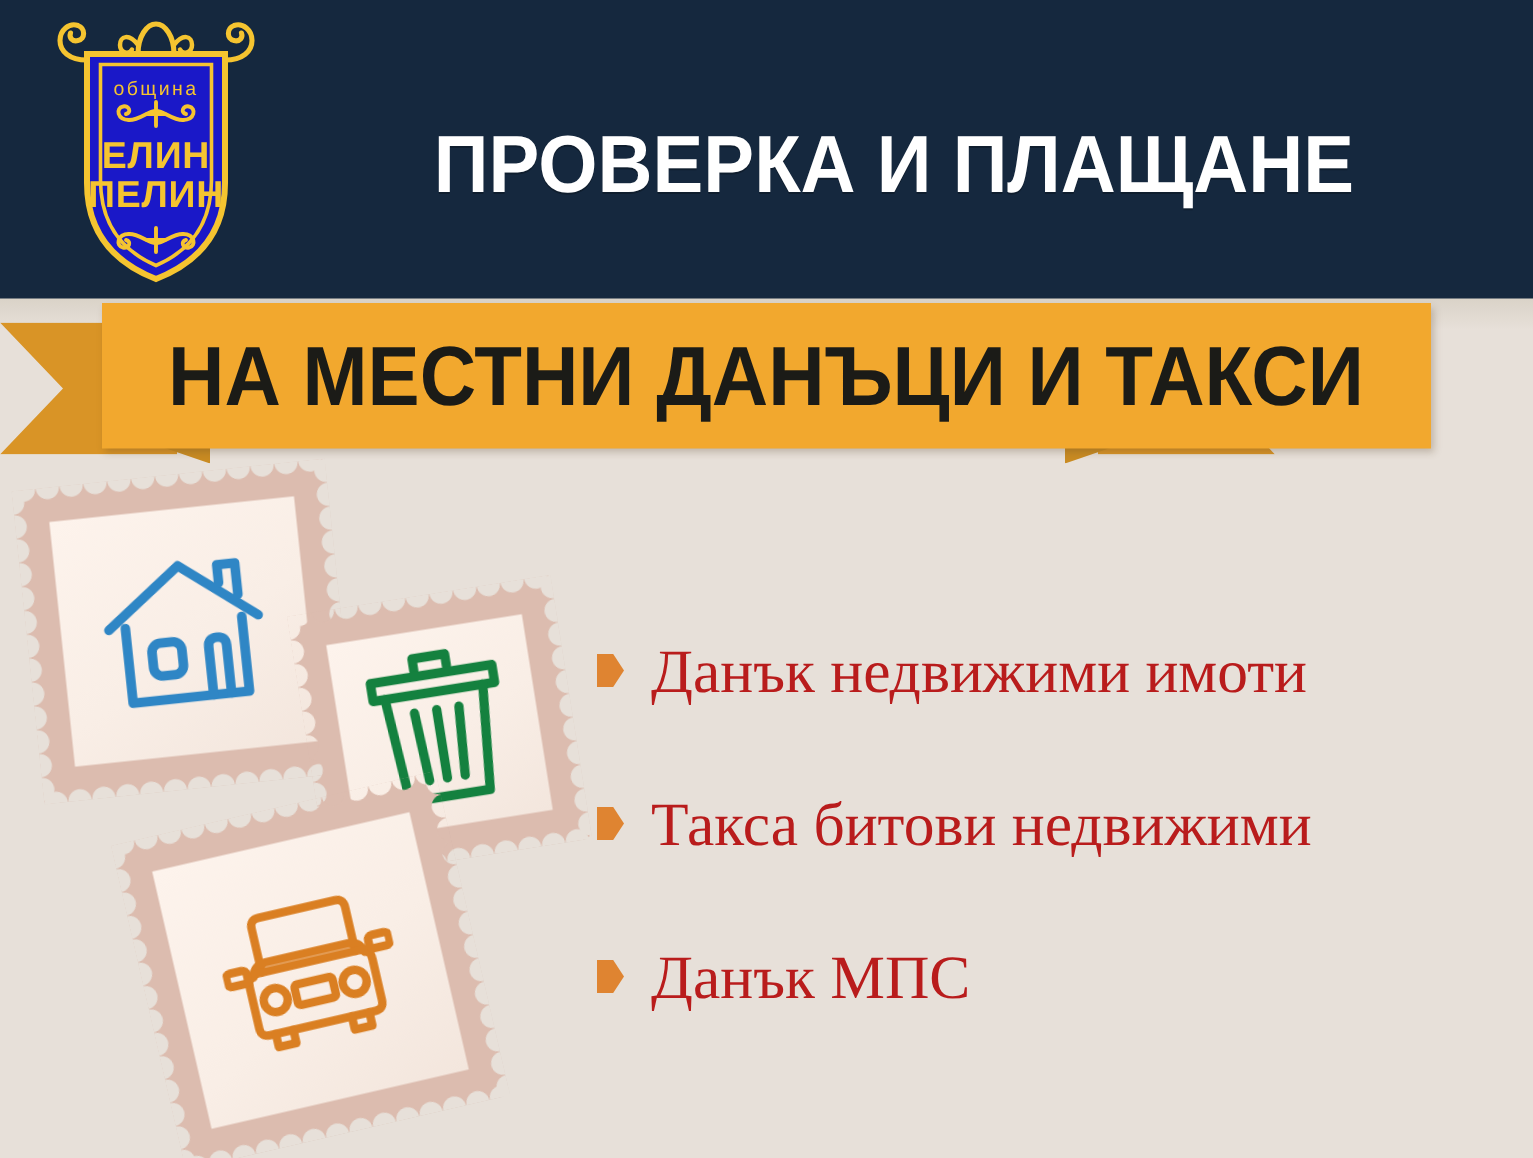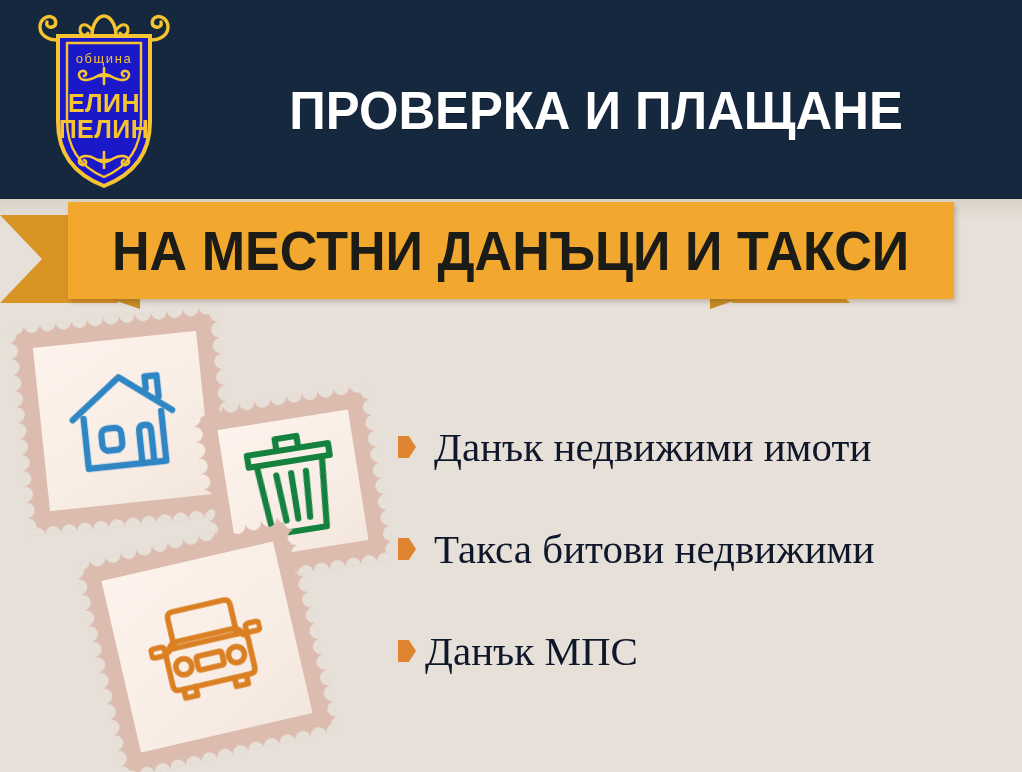--- a/index.html
+++ b/index.html
@@ -142,30 +142,30 @@
     left:398px; top:424px;
     width:610px;
     z-index:9;
   }
   .service-item {
     display:flex;
     align-items:center;
     gap:18px;
     margin-bottom:56px;
   }
-  .service-item:last-child { margin-bottom:8px;gap:9px; }
+  .service-item:last-child { margin-bottom:8px; }
 
   .bullet-marker {
     flex:0 0 auto;
     width:18px; height:22px;
     background:#df8431;
     clip-path:polygon(0 0, 60% 0, 100% 50%, 60% 100%, 0 100%);
   }
   .service-label {
-    color:#0f172a;
+    color:#b91c1c;
     font-family:"Liberation Serif", serif;
     font-size:41px;
     line-height:46px;
     white-space:nowrap;
   }
 </style>
 </head>
 <body>
 
 <div id="poster">

